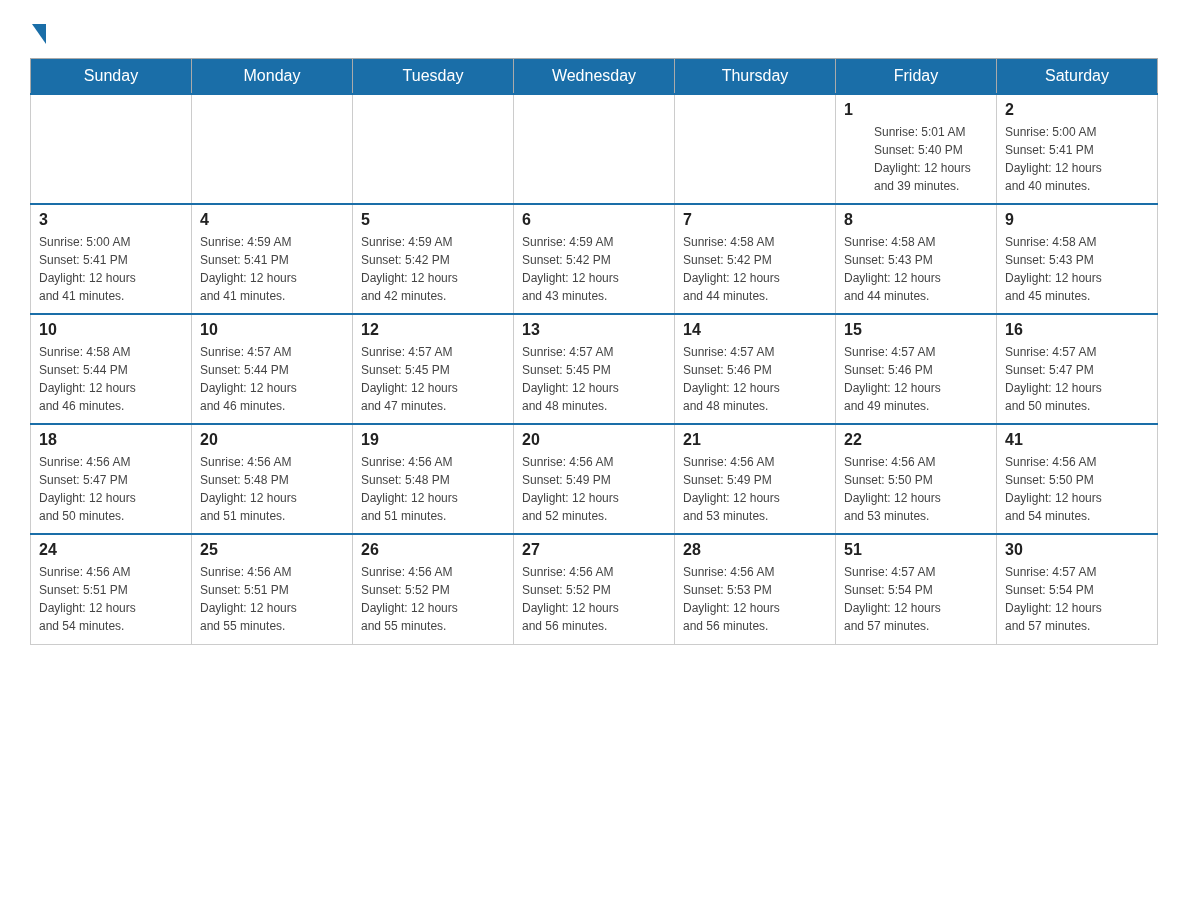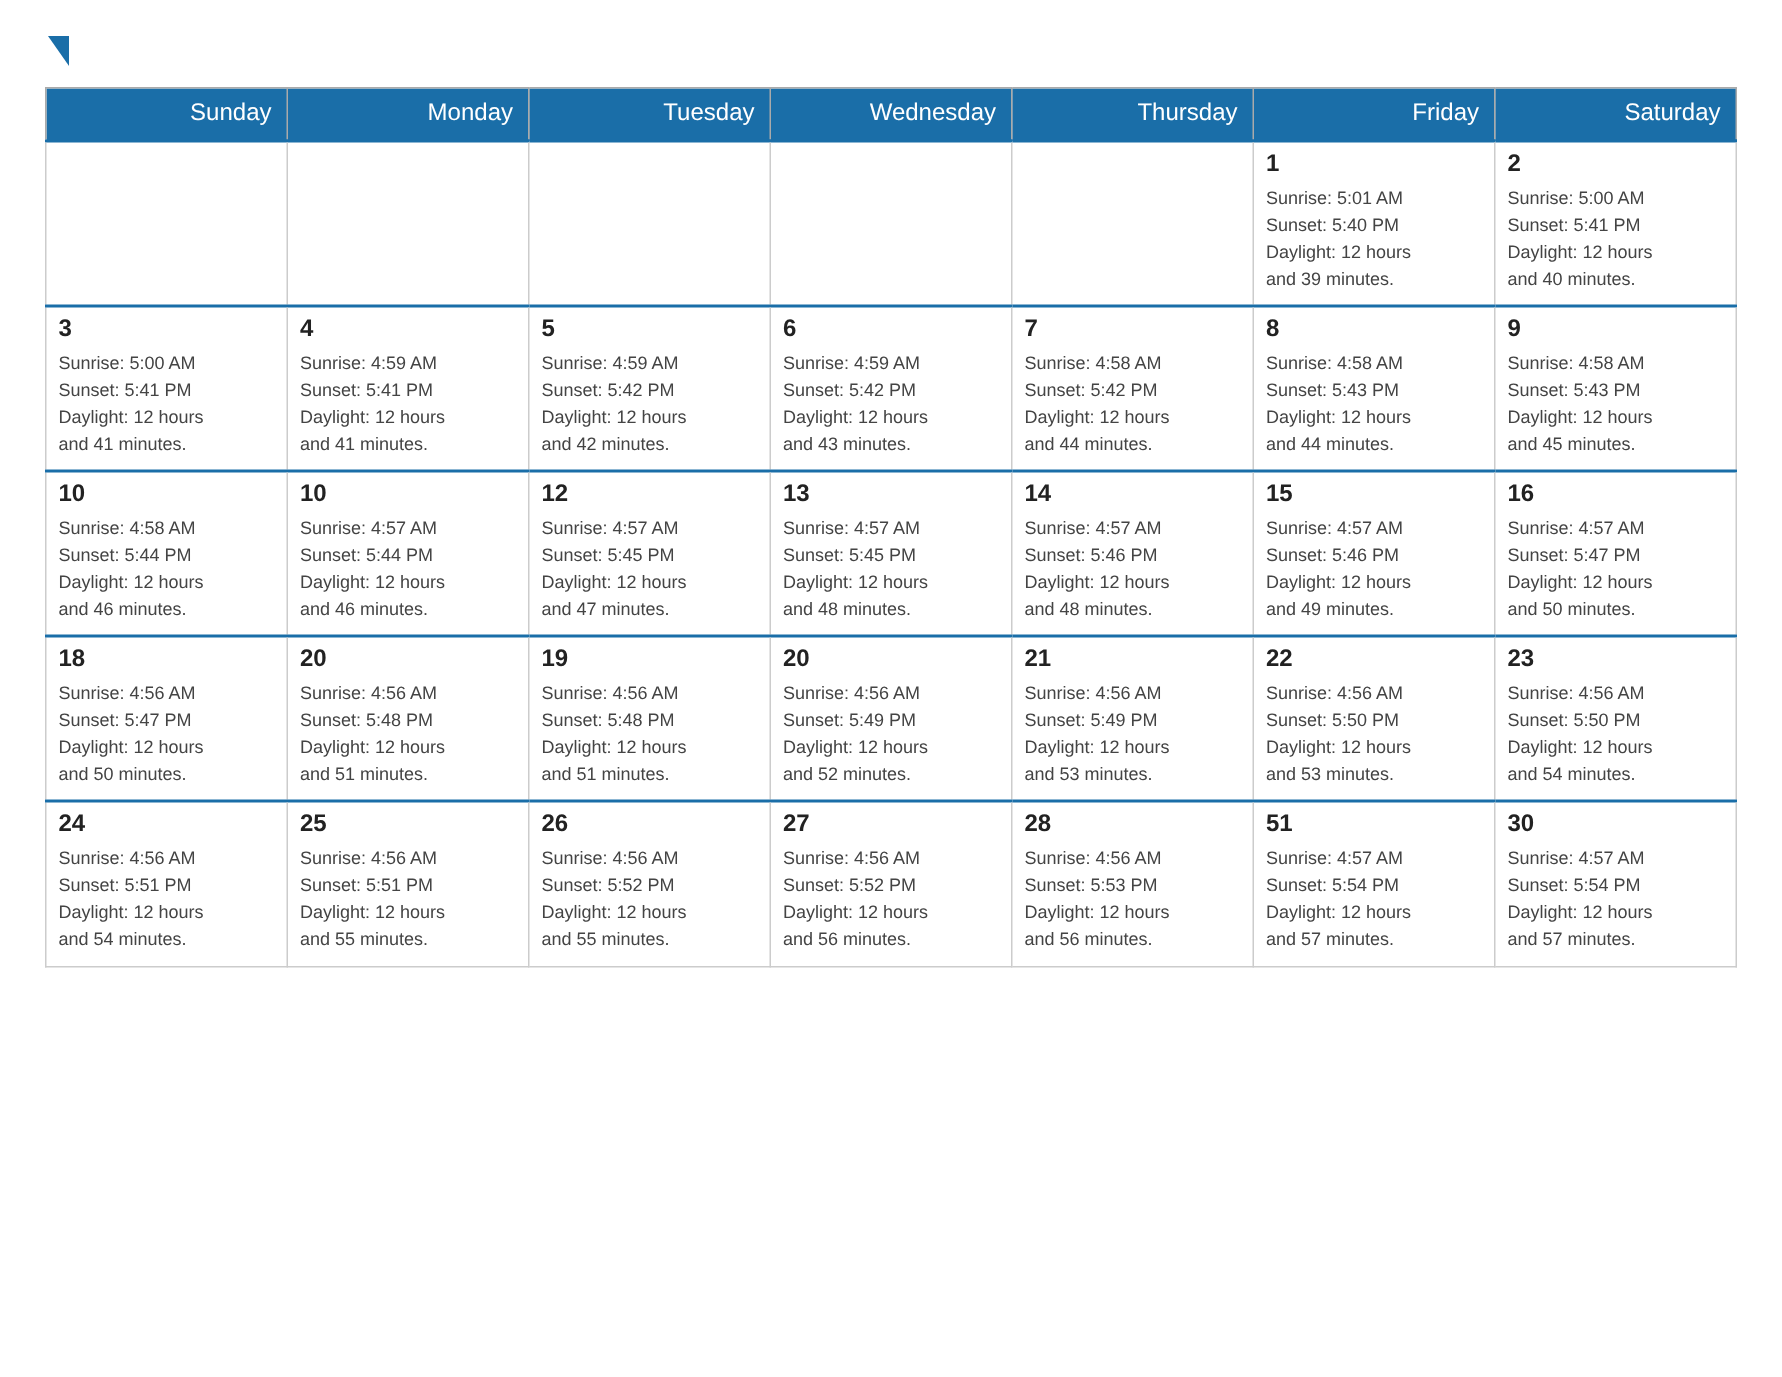--- a/index.html
+++ b/index.html
@@ -64,21 +64,21 @@
       width: 100%;
       border-collapse: collapse;
       table-layout: fixed;
     }
     .calendar-table th {
       background-color: #1a6ea8;
       color: #fff;
       font-size: 16px;
       font-weight: normal;
       padding: 8px 10px;
-      text-align: right;
+      text-align: center;
       border: 1px solid #aaa;
     }
     .calendar-table td {
       vertical-align: top;
       border: 1px solid #ccc;
       padding: 6px 8px;
       height: 110px;
       background: #fff;
     }
     .calendar-table tr.week-row td {
@@ -131,21 +131,21 @@
   </thead>
   <tbody id="calendar-body">
   <tr class="week-row">
         <td class="empty-cell"></td>
         <td class="empty-cell"></td>
         <td class="empty-cell"></td>
         <td class="empty-cell"></td>
         <td class="empty-cell"></td>
         <td>
           <span class="day-number">1</span>
-          <div class="day-info" style="white-space: pre-line;">Sunrise: 5:01 AM
+          <div class="day-info" style="white-space: pre-line; margin-left: 30px;">Sunrise: 5:01 AM
 Sunset: 5:40 PM
 Daylight: 12 hours
 and 39 minutes.</div>
         </td>
         <td>
           <span class="day-number">2</span>
           <div class="day-info" style="white-space: pre-line;">Sunrise: 5:00 AM
 Sunset: 5:41 PM
 Daylight: 12 hours
 and 40 minutes.</div>
@@ -290,21 +290,21 @@
 and 53 minutes.</div>
         </td>
         <td>
           <span class="day-number">22</span>
           <div class="day-info" style="white-space: pre-line;">Sunrise: 4:56 AM
 Sunset: 5:50 PM
 Daylight: 12 hours
 and 53 minutes.</div>
         </td>
         <td>
-          <span class="day-number">23</span>
+          <span class="day-number">41</span>
           <div class="day-info" style="white-space: pre-line;">Sunrise: 4:56 AM
 Sunset: 5:50 PM
 Daylight: 12 hours
 and 54 minutes.</div>
         </td>
       </tr>
       <tr class="week-row">
         <td>
           <span class="day-number">24</span>
           <div class="day-info" style="white-space: pre-line;">Sunrise: 4:56 AM

